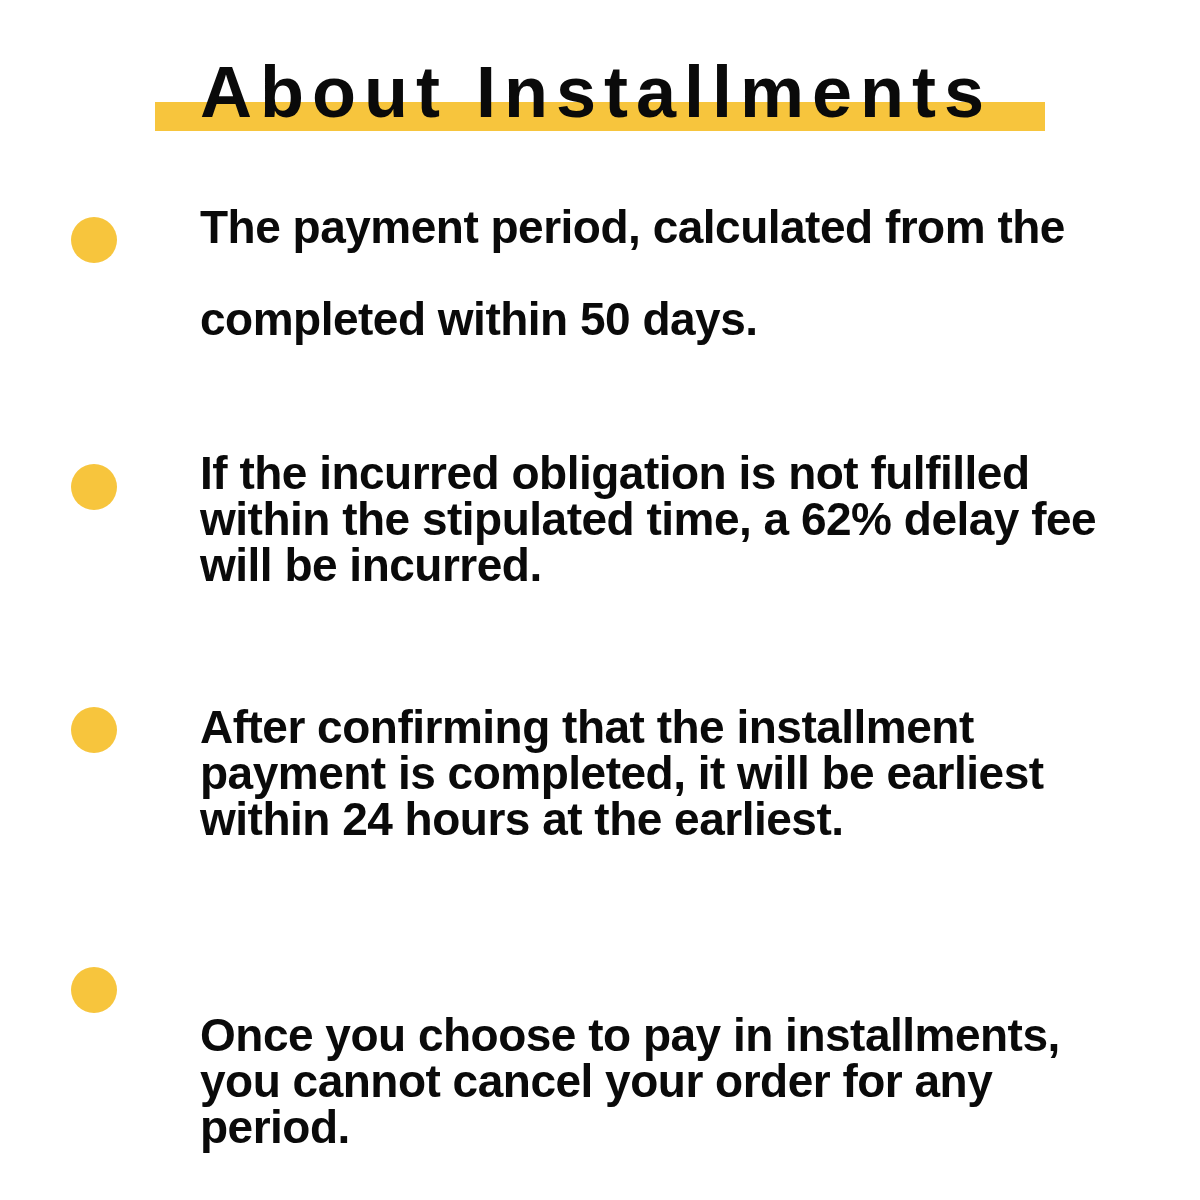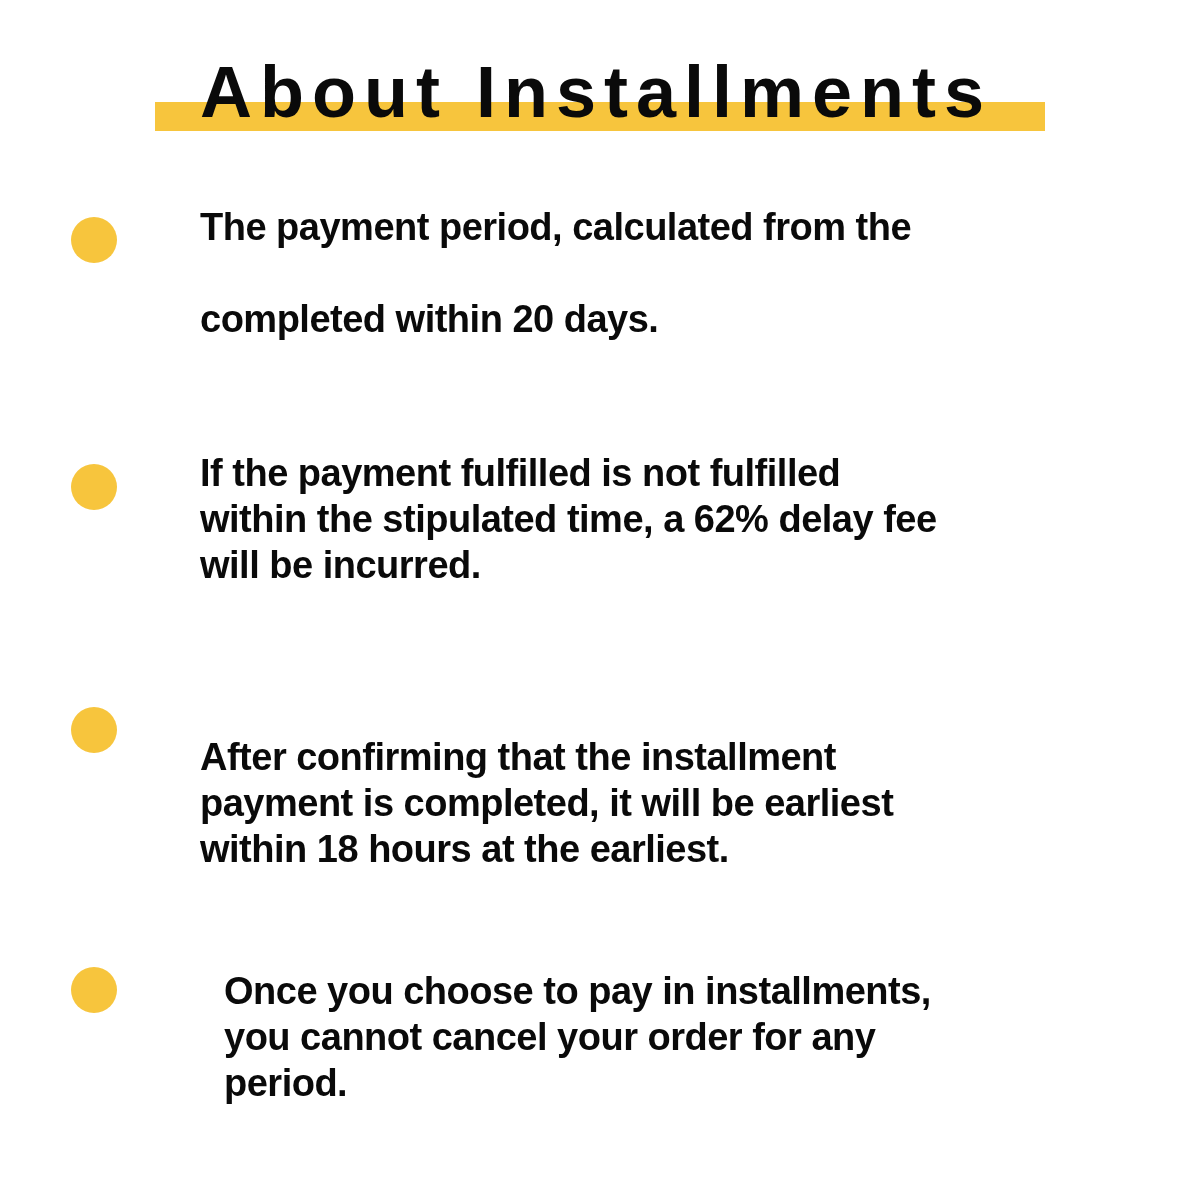--- a/index.html
+++ b/index.html
@@ -35,63 +35,63 @@
     position: absolute;
     left: 71px;
     width: 46px;
     height: 46px;
     border-radius: 50%;
   }
   .bullet-text {
     position: absolute;
     left: 200px;
     width: 960px;
-    font-size: 38px;
+    font-size: 46px;
     font-weight: bold;
     line-height: 46px;
     letter-spacing: -0.5px;
     color: #0a0a0a;
   }
   .dot-1 { top: 217px; }
   .dot-2 { top: 464px; }
   .dot-3 { top: 707px; }
   .dot-4 { top: 967px; }
   .text-1 { top: 204px; }
   .text-2 { top: 450px; }
-  .text-3 { top: 734px; }
-  .text-4 { top: 968px; margin-left: 24px; }
+  .text-3 { top: 704px; }
+  .text-4 { top: 1012px; }
 </style>
 </head>
 <body>
 
 <div class="page">
 
   <div class="title-bar" style="background-color: rgb(247, 197, 61);"></div>
 
   <h1 class="page-title" style="color: rgb(10, 10, 10);">About Installments</h1>
 
   <span class="bullet-dot dot-1" style="background-color: rgb(247, 197, 61);"></span>
   <p class="bullet-text text-1">
     <span>The payment period, calculated from the</span><br>
     <br>
-    <span>completed within 20 days.</span>
+    <span>completed within 50 days.</span>
   </p>
 
   <span class="bullet-dot dot-2" style="background-color: rgb(247, 197, 61);"></span>
   <p class="bullet-text text-2">
-    <span>If the payment fulfilled is not fulfilled</span><br>
+    <span>If the incurred obligation is not fulfilled</span><br>
     <span>within the stipulated time, a 62% delay fee</span><br>
     <span>will be incurred.</span>
   </p>
 
   <span class="bullet-dot dot-3" style="background-color: rgb(247, 197, 61);"></span>
   <p class="bullet-text text-3">
     <span>After confirming that the installment</span><br>
     <span>payment is completed, it will be earliest</span><br>
-    <span>within 18 hours at the earliest.</span>
+    <span>within 24 hours at the earliest.</span>
   </p>
 
   <span class="bullet-dot dot-4" style="background-color: rgb(247, 197, 61);"></span>
   <p class="bullet-text text-4">
     <span>Once you choose to pay in installments,</span><br>
     <span>you cannot cancel your order for any</span><br>
     <span>period.</span>
   </p>
 
 </div>

